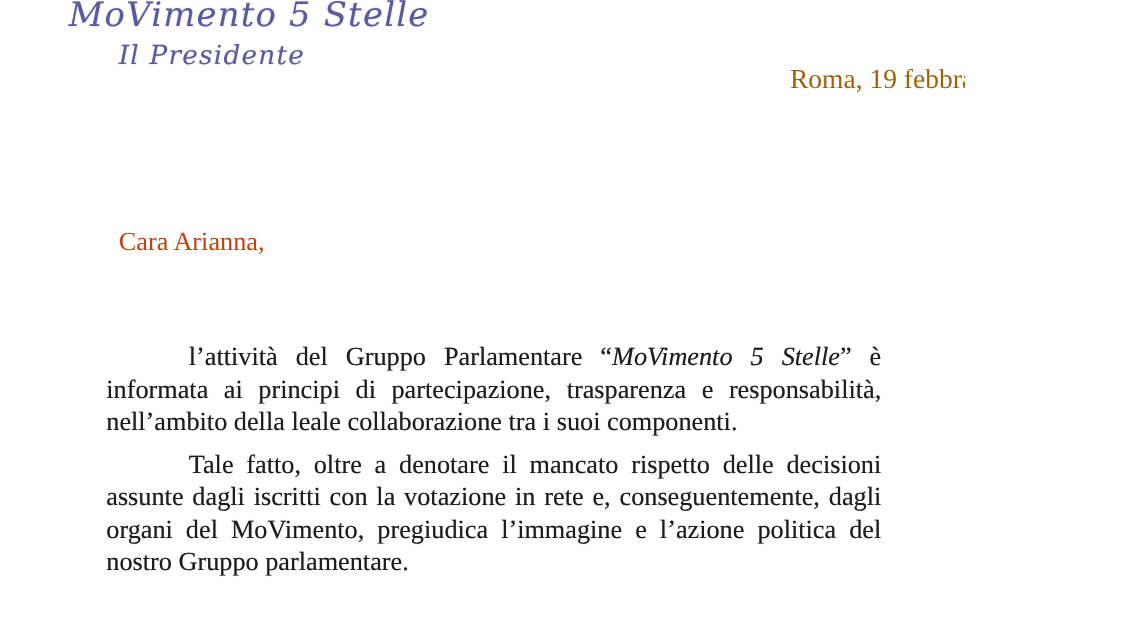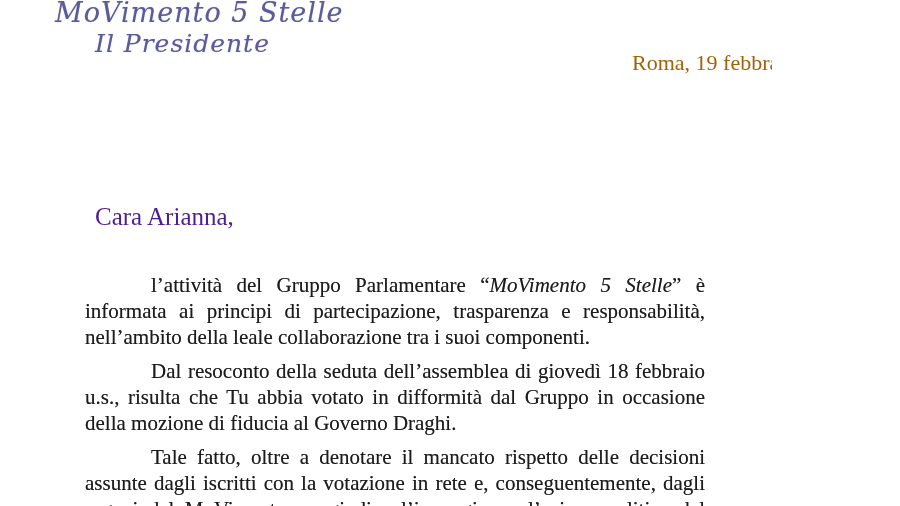--- a/index.html
+++ b/index.html
@@ -25,43 +25,43 @@
     font-family: "DejaVu Serif", serif;
     font-style: italic;
     text-shadow: 0 0 1px rgba(91,91,156,0.45);
   }
   .letterhead .org {
     font-size: 27px;
     line-height: 33px;
     letter-spacing: 1px;
   }
   .letterhead .role {
-    font-size: 25px;
+    font-size: 21px;
     line-height: 30px;
     margin-left: 40px;
     letter-spacing: 1px;
   }
   
   .dateline {
     position: absolute;
     top: 50px;
     left: 632px;
     font-size: 22px;
     line-height: 26px;
     white-space: nowrap;
     color: #a16207;
   }
   
   .salutation {
     position: absolute;
-    top: 204px;
+    top: 180px;
     left: 95px;
-    font-size: 25px;
+    font-size: 21px;
     line-height: 26px;
-    color: #4c1d95;
+    color: #c2410c;
   }
   
   .letter-body {
     position: absolute;
     top: 272px;
     left: 85px;
     right: 63px;
     font-size: 21px;
     line-height: 26px;
     text-align: justify;
@@ -85,17 +85,16 @@
     <div class="org">MoVimento 5 Stelle</div>
     <div class="role">Il Presidente</div>
   </div>
 
   <div class="dateline">Roma, 19 febbraio 2021</div>
 
   <div class="salutation">Cara Arianna,</div>
 
   <div class="letter-body">
     <p><span>l’attività del Gruppo Parlamentare “</span><span class="italic-name">MoVimento 5 Stelle</span><span>” è informata ai principi di partecipazione, trasparenza e responsabilità, nell’ambito della leale collaborazione tra i suoi componenti.</span></p>
-    <p>Dal resoconto della seduta dell’assemblea di giovedì 18 febbraio u.s., risulta che Tu abbia votato in difformità dal Gruppo in occasione della mozione di fiducia al Governo Draghi.</p>
     <p>Tale fatto, oltre a denotare il mancato rispetto delle decisioni assunte dagli iscritti con la votazione in rete e, conseguentemente, dagli organi del MoVimento, pregiudica l’immagine e l’azione politica del nostro Gruppo parlamentare.</p>
   </div>
 
 </div>
 
 </body></html>

